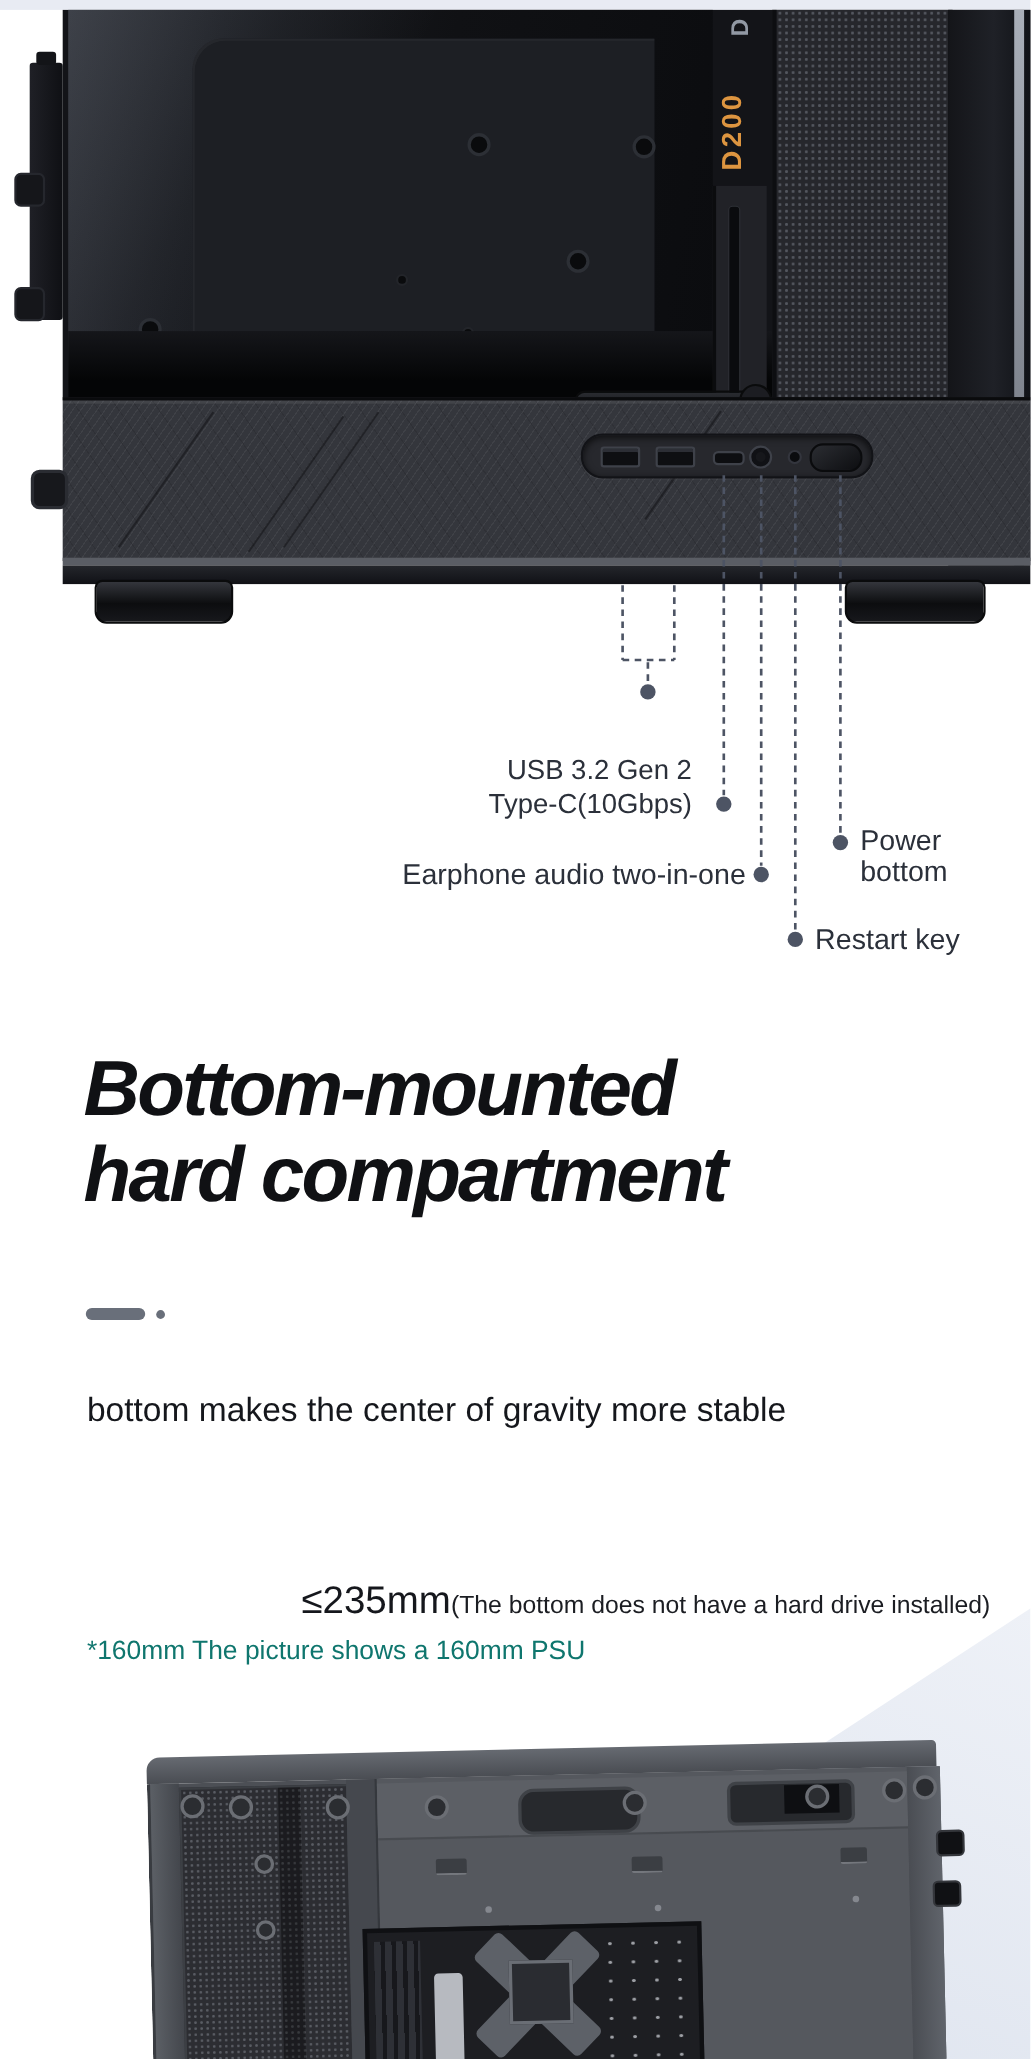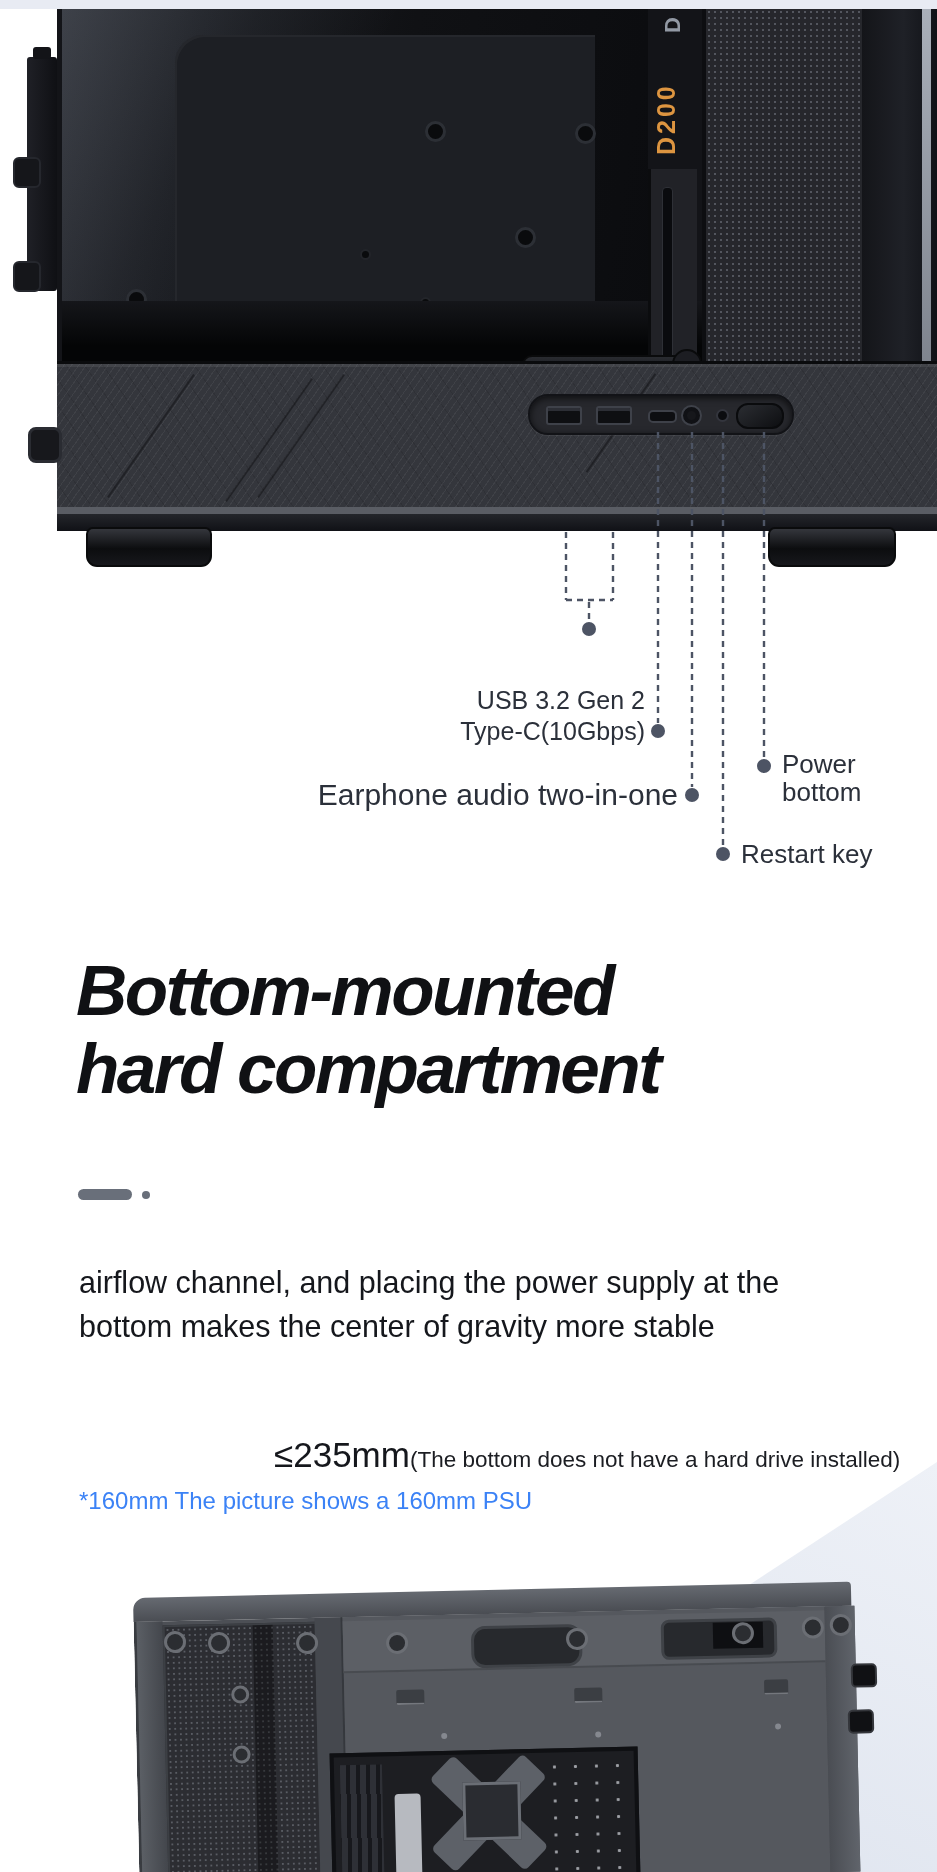--- a/index.html
+++ b/index.html
@@ -76,38 +76,38 @@
   .knob{left:13px;width:24px;height:27px;border-radius:6px;background:#15161a;
         border:2px solid #25272d;}
   .tscrew{left:28px;top:418px;width:28px;height:30px;border-radius:8px;background:#17181c;
         border:3px solid #2a2c32;}
 
   
   .callouts-svg{position:absolute;left:0;top:420px;width:937px;height:650px;}
   .co{position:absolute;color:#2b303a;font-size:25px;line-height:31px;}
   .co.right{text-align:right;}
   .co-usb{right:367px;top:584px;}
-  .co-typec{right:292px;top:685px;margin-left:36px;}
+  .co-typec{right:308px;top:685px;margin-left:36px;}
   .co-power{left:782px;top:750px;line-height:28px;font-size:26px;}
-  .co-earphone{right:259px;top:781px;line-height:28px;font-size:30px;}
+  .co-earphone{right:259px;top:781px;line-height:28px;font-size:26px;}
   .co-restart{left:741px;top:840px;line-height:28px;font-size:26px;}
 
   
   .heading{position:absolute;left:76px;top:952px;margin:0;font-weight:bold;font-style:italic;
         font-size:71px;line-height:78px;letter-spacing:-2.5px;color:#101114;}
   .heading span{display:block;}
   .accent-dash{position:absolute;left:78px;top:1189px;width:54px;height:11px;border-radius:6px;
         background:#696f7a;}
   .accent-dot{position:absolute;left:142px;top:1191px;width:8px;height:8px;border-radius:50%;
         background:#696f7a;}
   .body-copy{position:absolute;left:79px;top:1260px;font-size:30.5px;line-height:44px;color:#15171c;}
   .psu-a{position:absolute;left:79px;top:1394px;font-size:31px;color:#15171c;}
   .psu-b{position:absolute;left:274px;top:1435px;font-size:35px;color:#15171c;}
   .psu-note{font-size:22.5px;color:#1b1d22;}
-  .footnote{position:absolute;left:79px;top:1487px;font-size:24px;color:#3b82f6;}
+  .footnote{position:absolute;left:79px;top:1487px;font-size:24px;color:#0f766e;}
 
   
   .wedge-svg{position:absolute;left:0;top:1430px;width:937px;height:442px;}
 
   
   .photo-bottom{position:absolute;left:0;top:1560px;width:937px;height:312px;}
   .photo-bottom *{position:absolute;}
   .case2{left:133px;top:38px;width:718px;height:290px;transform:rotate(-1.3deg);
         transform-origin:0 0;}
   .c2-top{left:0;top:0;width:718px;height:24px;border-radius:12px 4px 0 0;
@@ -234,21 +234,20 @@
   <div class="co co-restart">Restart key</div>
 
   <h1 class="heading">
     <span>Bottom-mounted</span>
     <span>hard compartment</span>
   </h1>
   <div class="accent-dash"></div>
   <div class="accent-dot"></div>
 
   <div class="body-copy">
-    <div>airflow channel, and placing the power supply at the</div>
     <div>bottom makes the center of gravity more stable</div>
   </div>
 
   <div class="psu-b">
     <span>≤235mm</span><span class="psu-note">(The bottom does not have a hard drive installed)</span>
   </div>
   <div class="footnote">*160mm The picture shows a 160mm PSU</div>
 
   <svg class="wedge-svg" viewBox="0 0 937 442" xmlns="http://www.w3.org/2000/svg">
     <defs>

